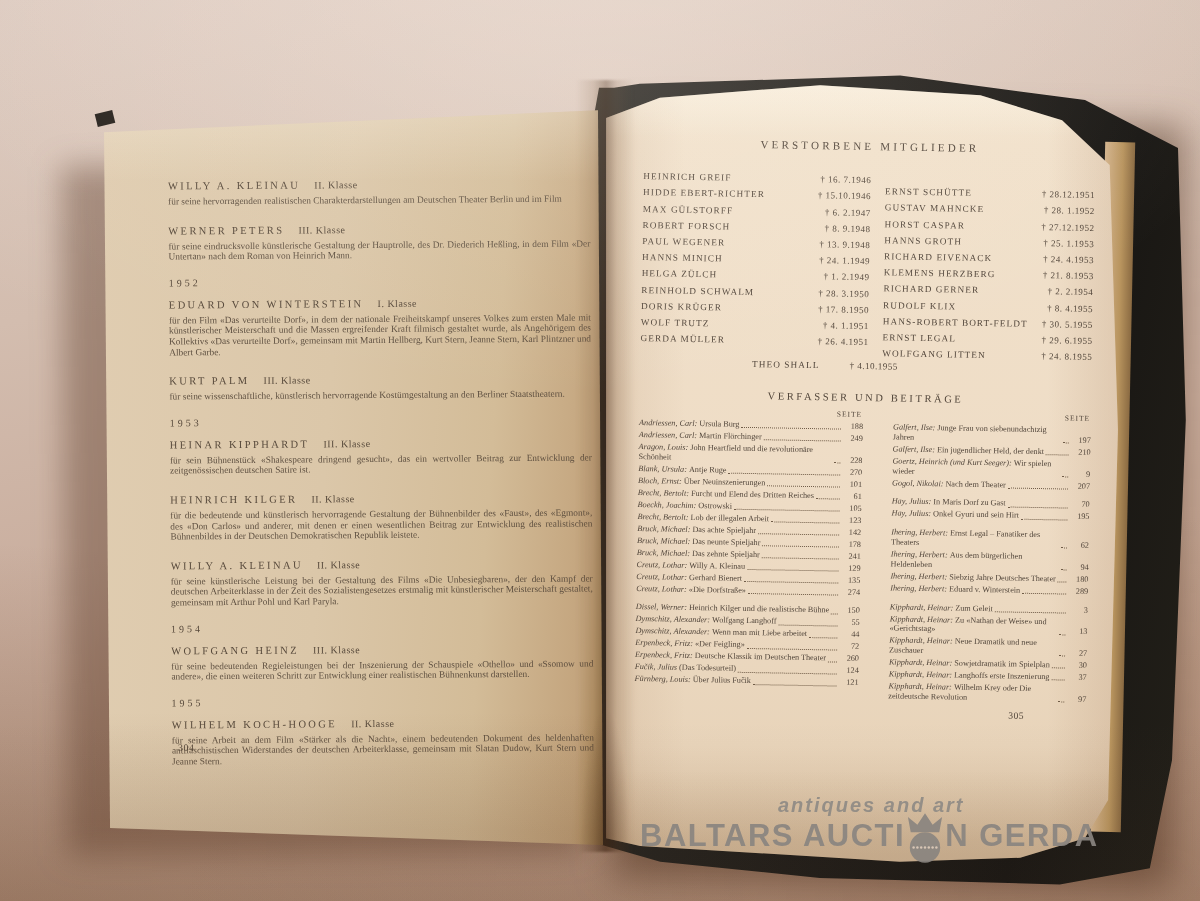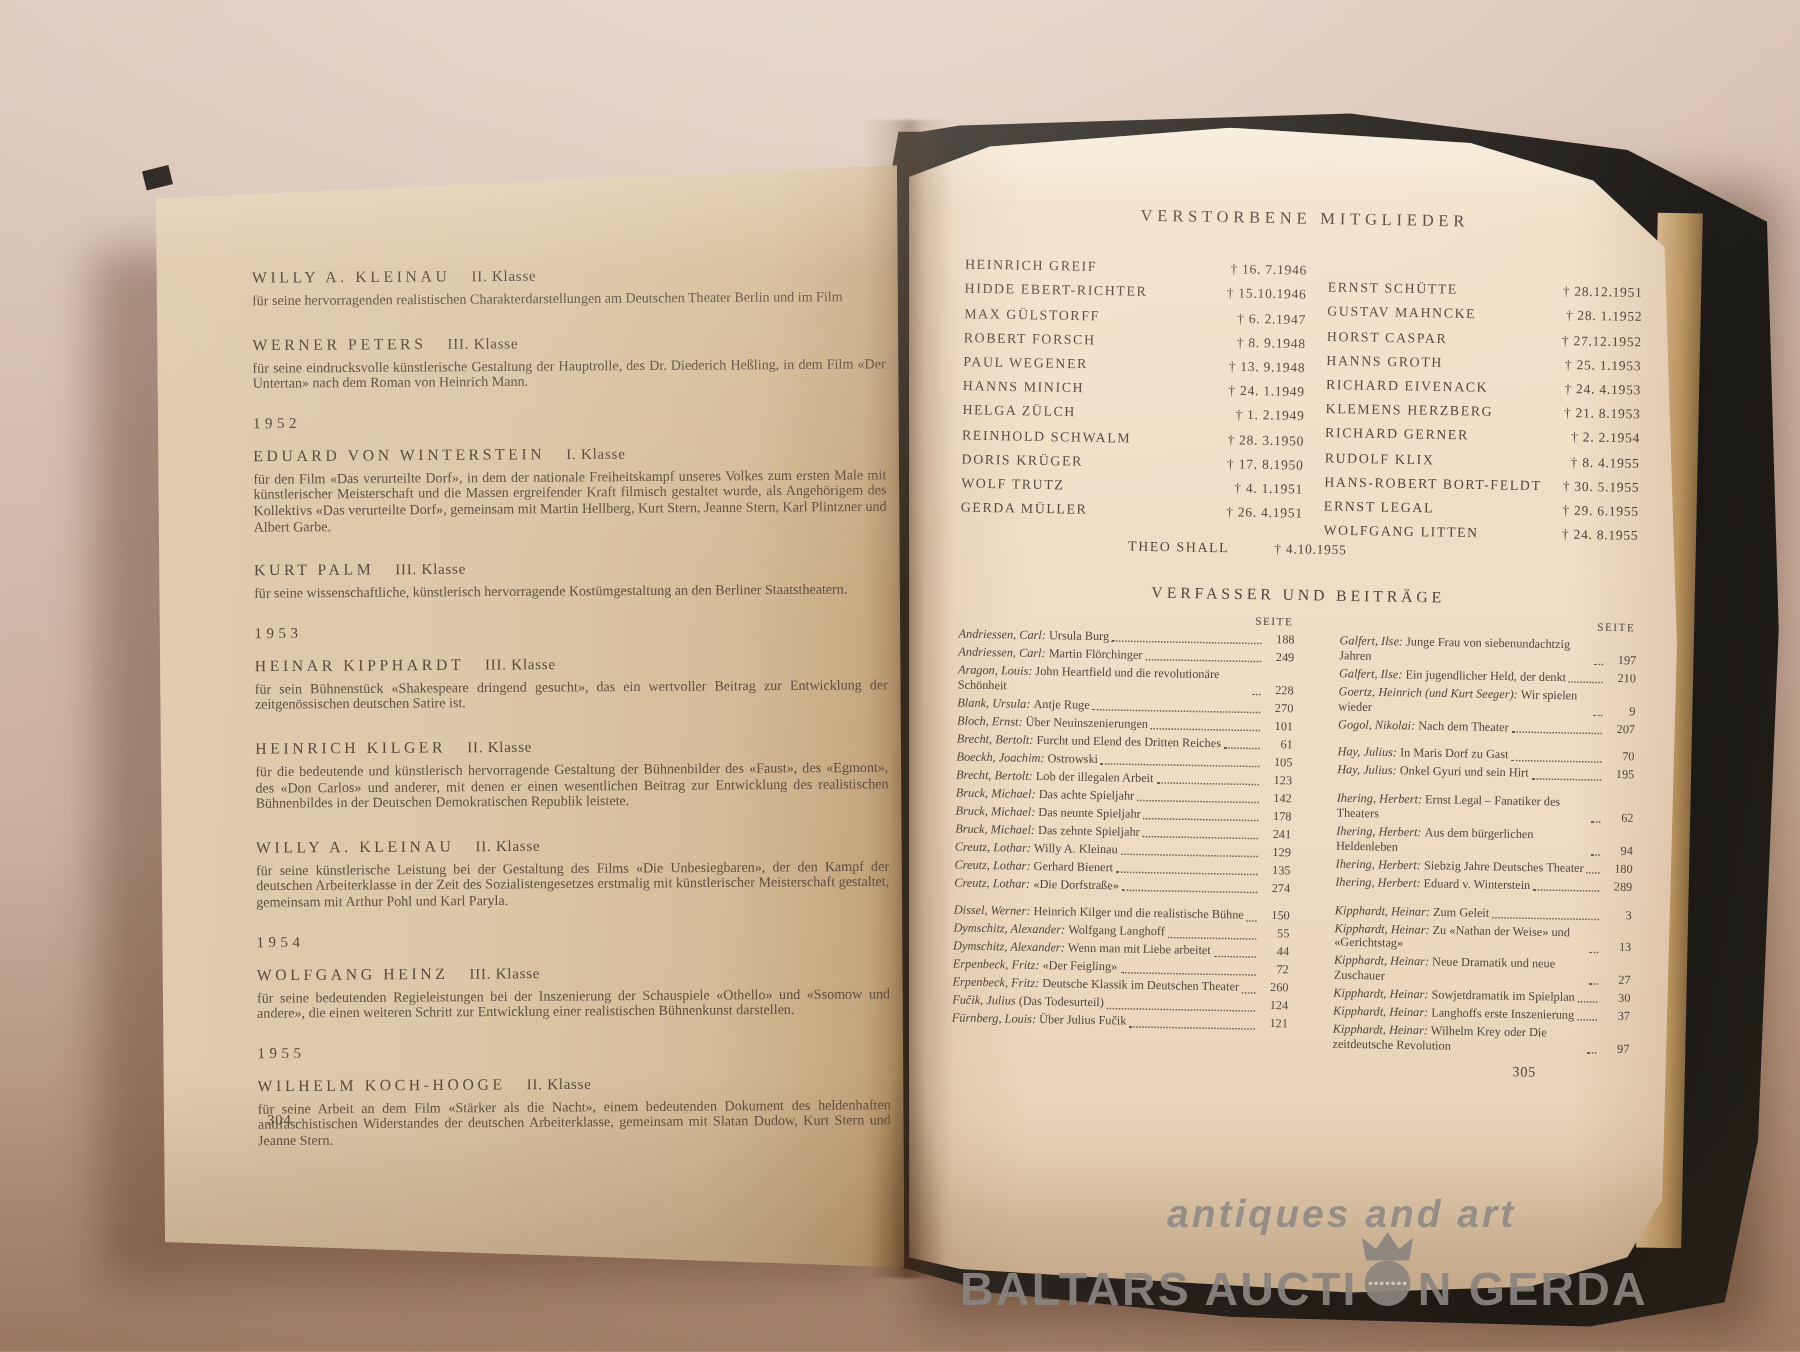--- a/index.html
+++ b/index.html
@@ -83,24 +83,24 @@
   .ixgap{margin-top:9px;}
   .ixtext i{font-style:italic;}
   .ixdots{flex:1 1 6px;min-width:6px;margin:0 2px 1.5px 2px;
     border-bottom:1px dotted rgba(90,70,50,.85);}
   .ixpage{flex:0 0 20px;text-align:right;}
   .pagenum-right{text-align:right;padding-right:62px;margin-top:5px;font-size:9.5px;}
 
   
   .watermark{position:absolute;left:640px;top:794px;width:530px;z-index:7;
     color:#8b8680;opacity:.92;font-family:"Liberation Sans",sans-serif;pointer-events:none;}
-  .wm-line1{font-style:italic;font-size:26px;letter-spacing:2px;margin-left:138px;
+  .wm-line1{font-style:italic;font-size:20px;letter-spacing:2px;margin-left:138px;
     color:#8f8b85;font-weight:bold;}
   .wm-line2{font-size:31px;font-weight:bold;letter-spacing:1.5px;display:flex;
-    align-items:flex-end;margin-top:1px;color:#8a8580;}
+    align-items:flex-start;margin-top:1px;color:#8a8580;}
   .wm-crown{width:38px;height:52px;margin:0 1px;transform:translateY(-6px);}
 
   .vignette{position:absolute;inset:0;z-index:6;pointer-events:none;background:
     radial-gradient(90% 60% at 50% 8%, rgba(255,248,240,.16), transparent 60%),
     linear-gradient(180deg, transparent 80%, rgba(80,50,30,.10) 100%);}
 </style>
 </head>
 <body>
 
 <div class="scene">

